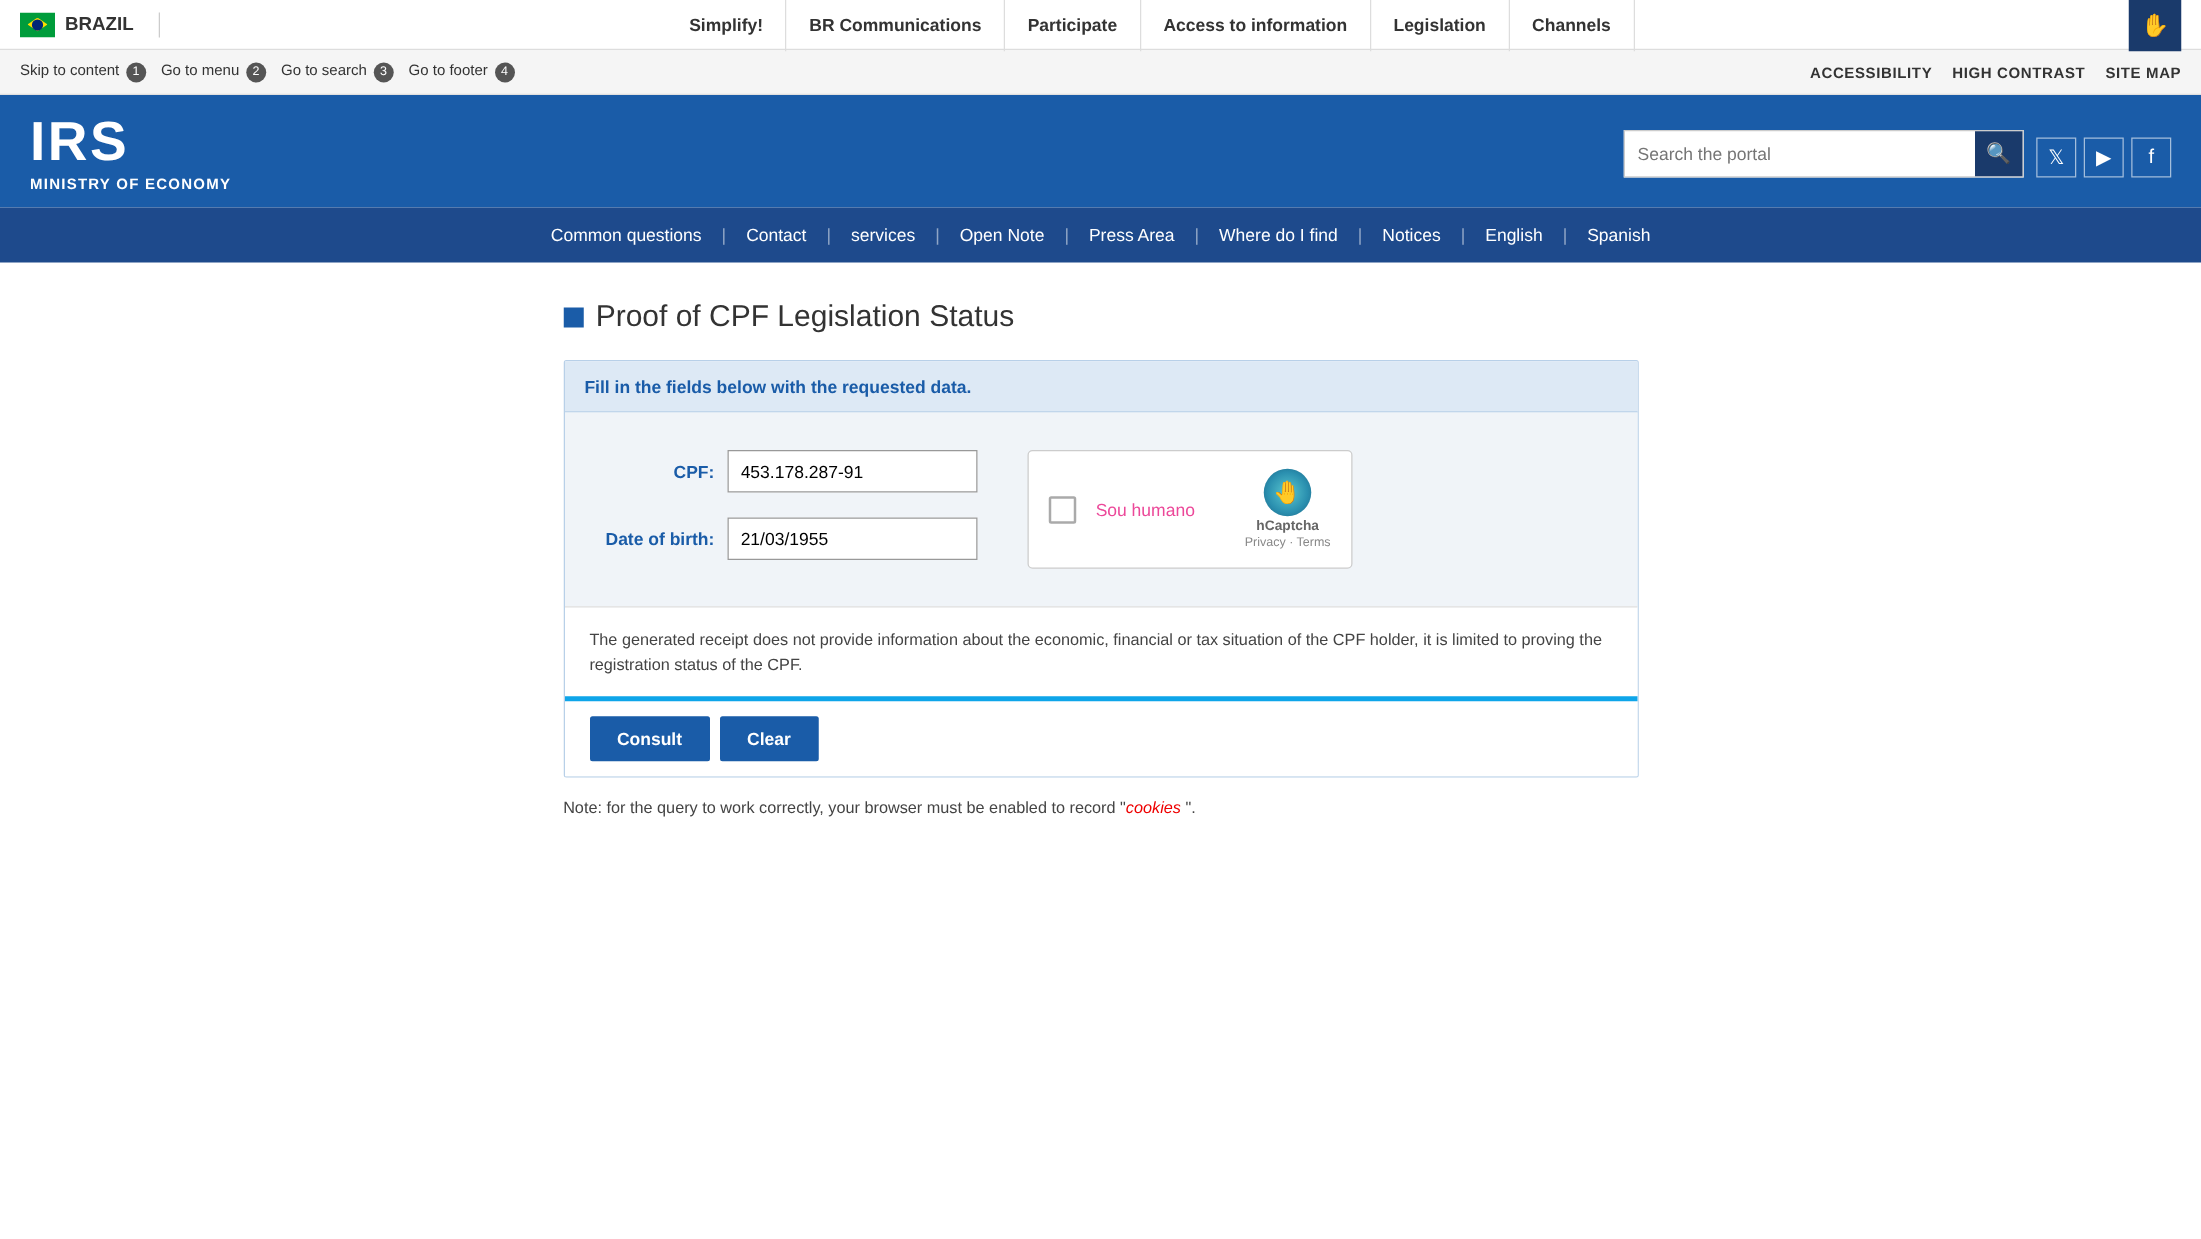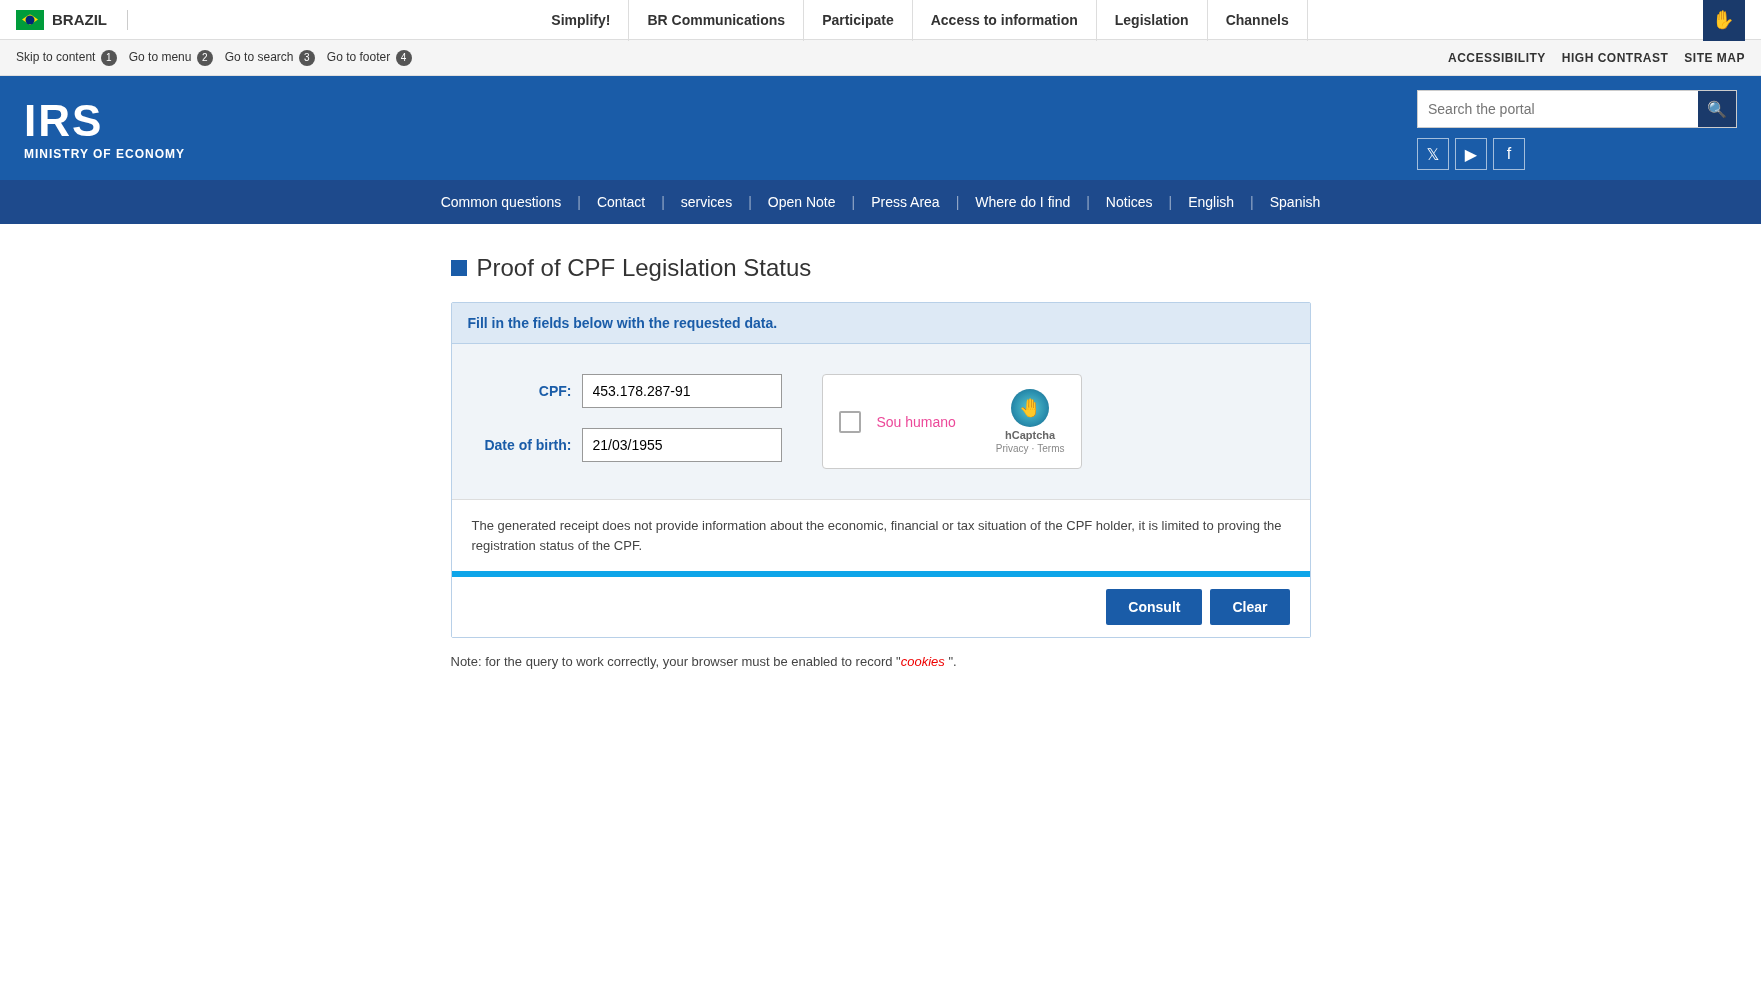--- a/index.html
+++ b/index.html
@@ -136,21 +136,21 @@
       letter-spacing: 2px;
     }
     .brand-subtitle {
       font-size: 12px;
       font-weight: bold;
       letter-spacing: 1px;
       margin-top: 4px;
     }
     .header-right {
       display: flex;
-      flex-direction: column;
+      align-items: flex-end;
       gap: 10px;
     }
     .search-bar {
       display: flex;
       align-items: center;
       background: #fff;
       border: 1px solid #ccc;
       width: 320px;
     }
     .search-input {
@@ -335,23 +335,22 @@
       padding: 16px 20px;
       font-size: 13px;
       color: #444;
       line-height: 1.5;
       border-top: 1px solid #ddd;
     }
     .form-actions {
       background: #fff;
       padding: 12px 20px;
       display: flex;
-      justify-content: flex-end;
       gap: 8px;
-      border-top: 6px solid #0ea5e9;
+      border-top: 4px solid #0ea5e9;
     }
     .btn-consult {
       background: #1a5ca8;
       color: #fff;
       border: none;
       padding: 10px 22px;
       font-size: 14px;
       font-weight: bold;
       cursor: pointer;
       border-radius: 2px;

